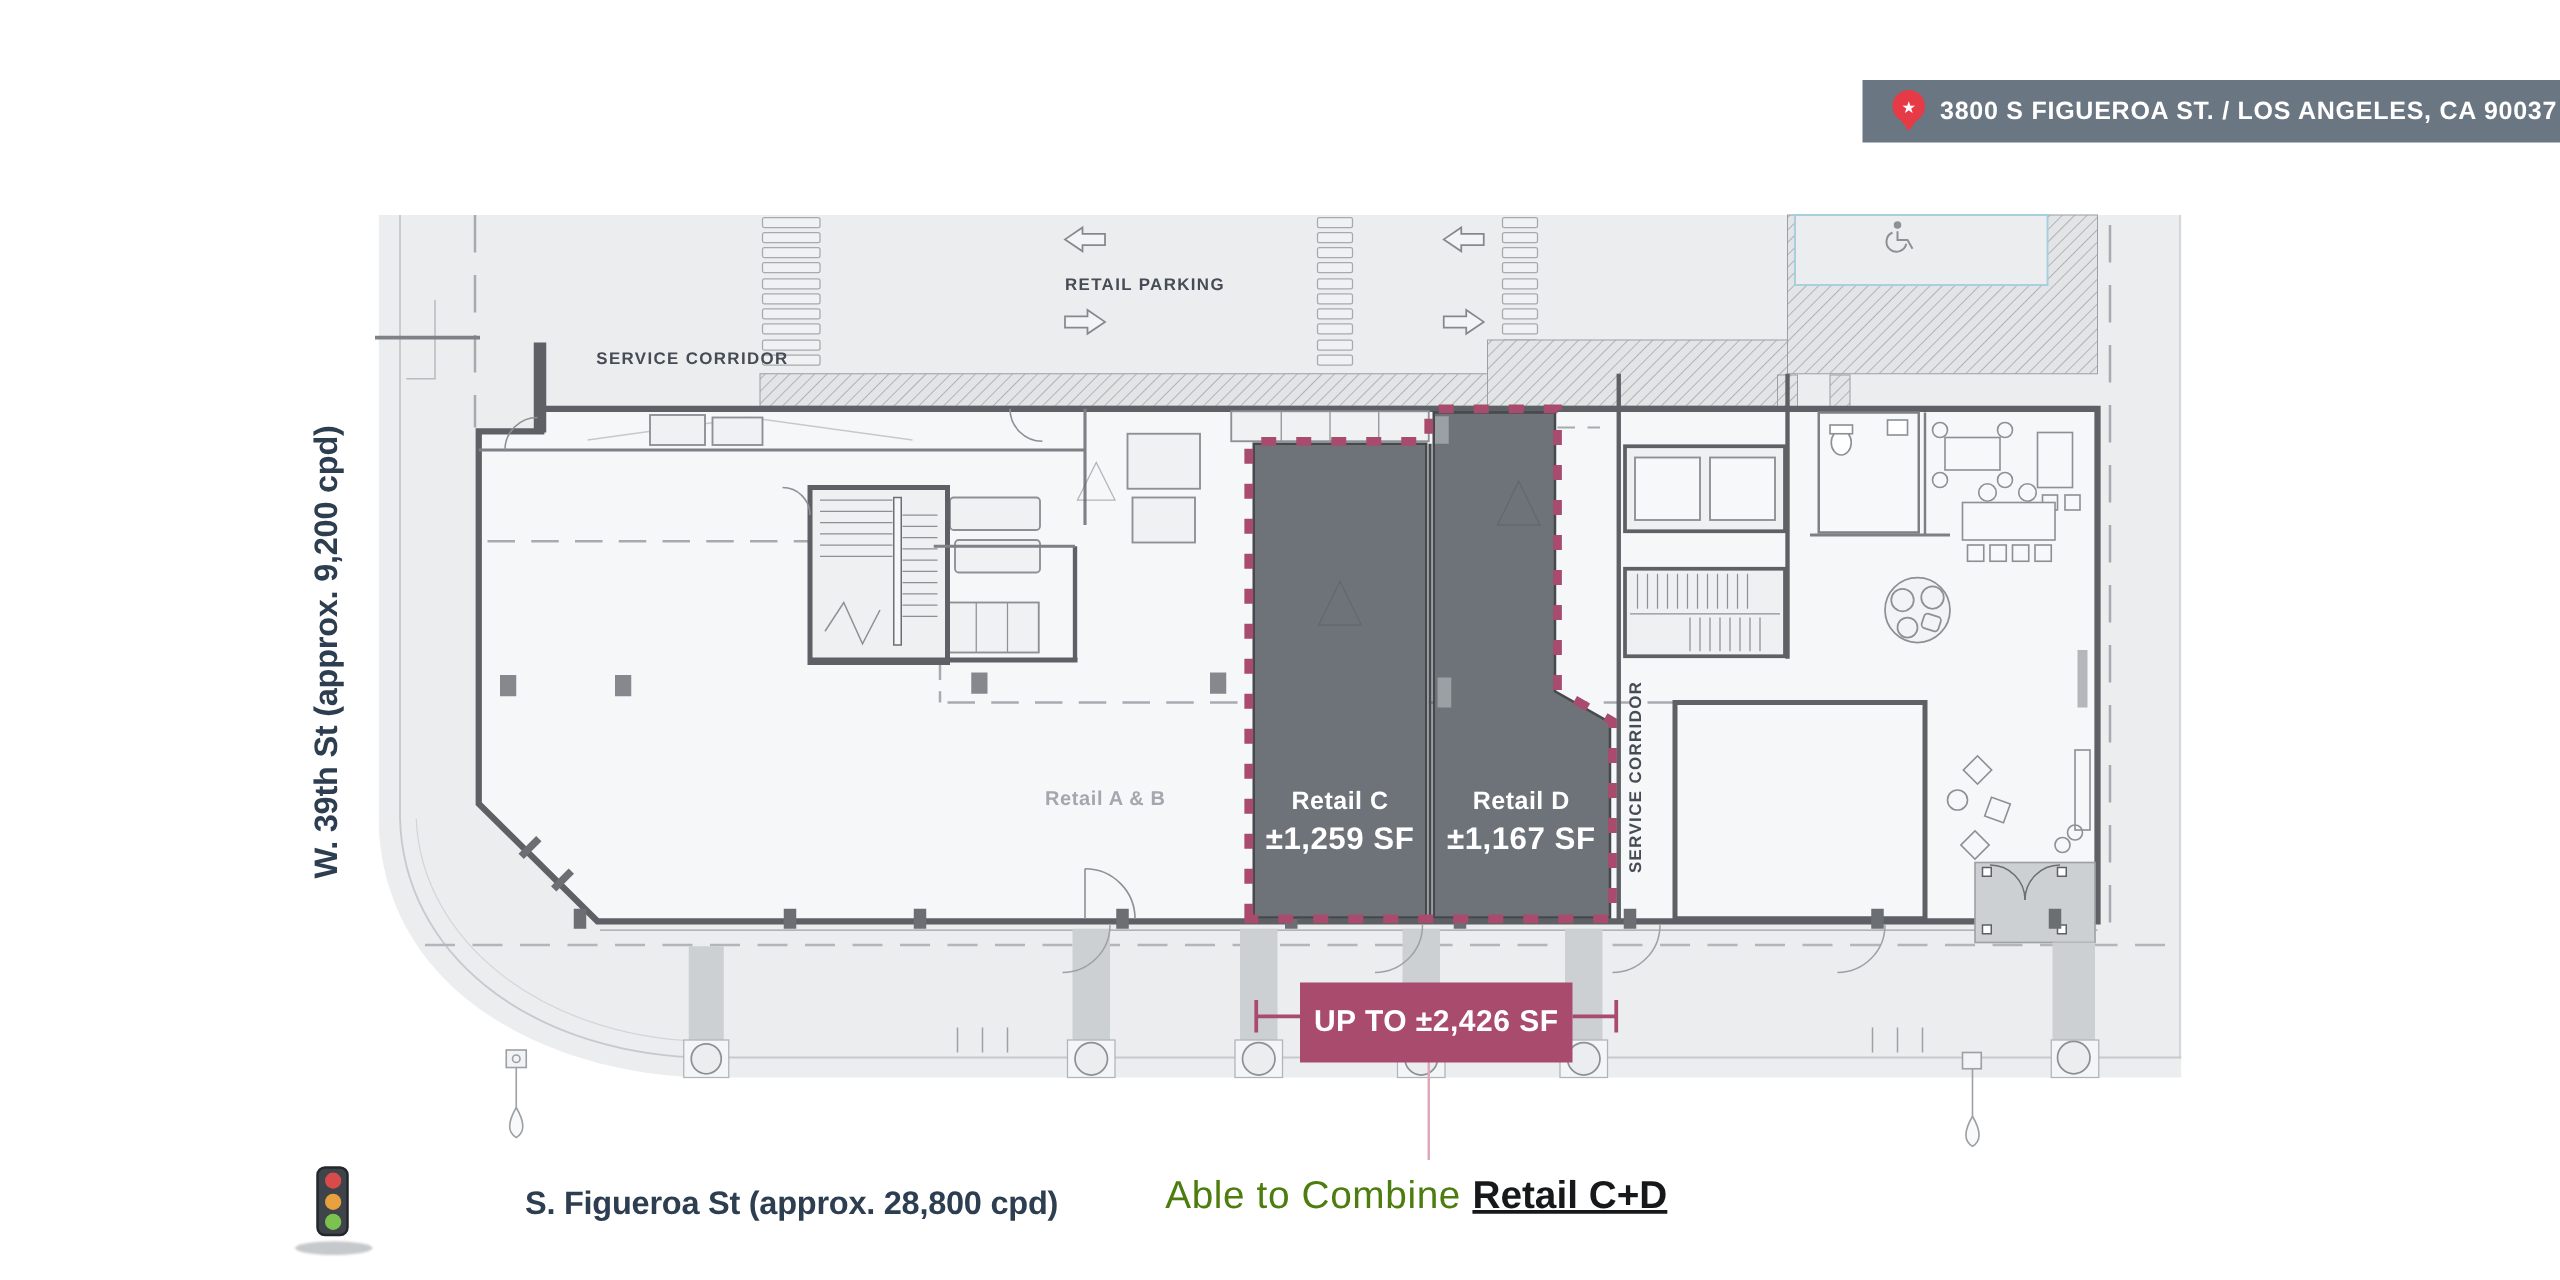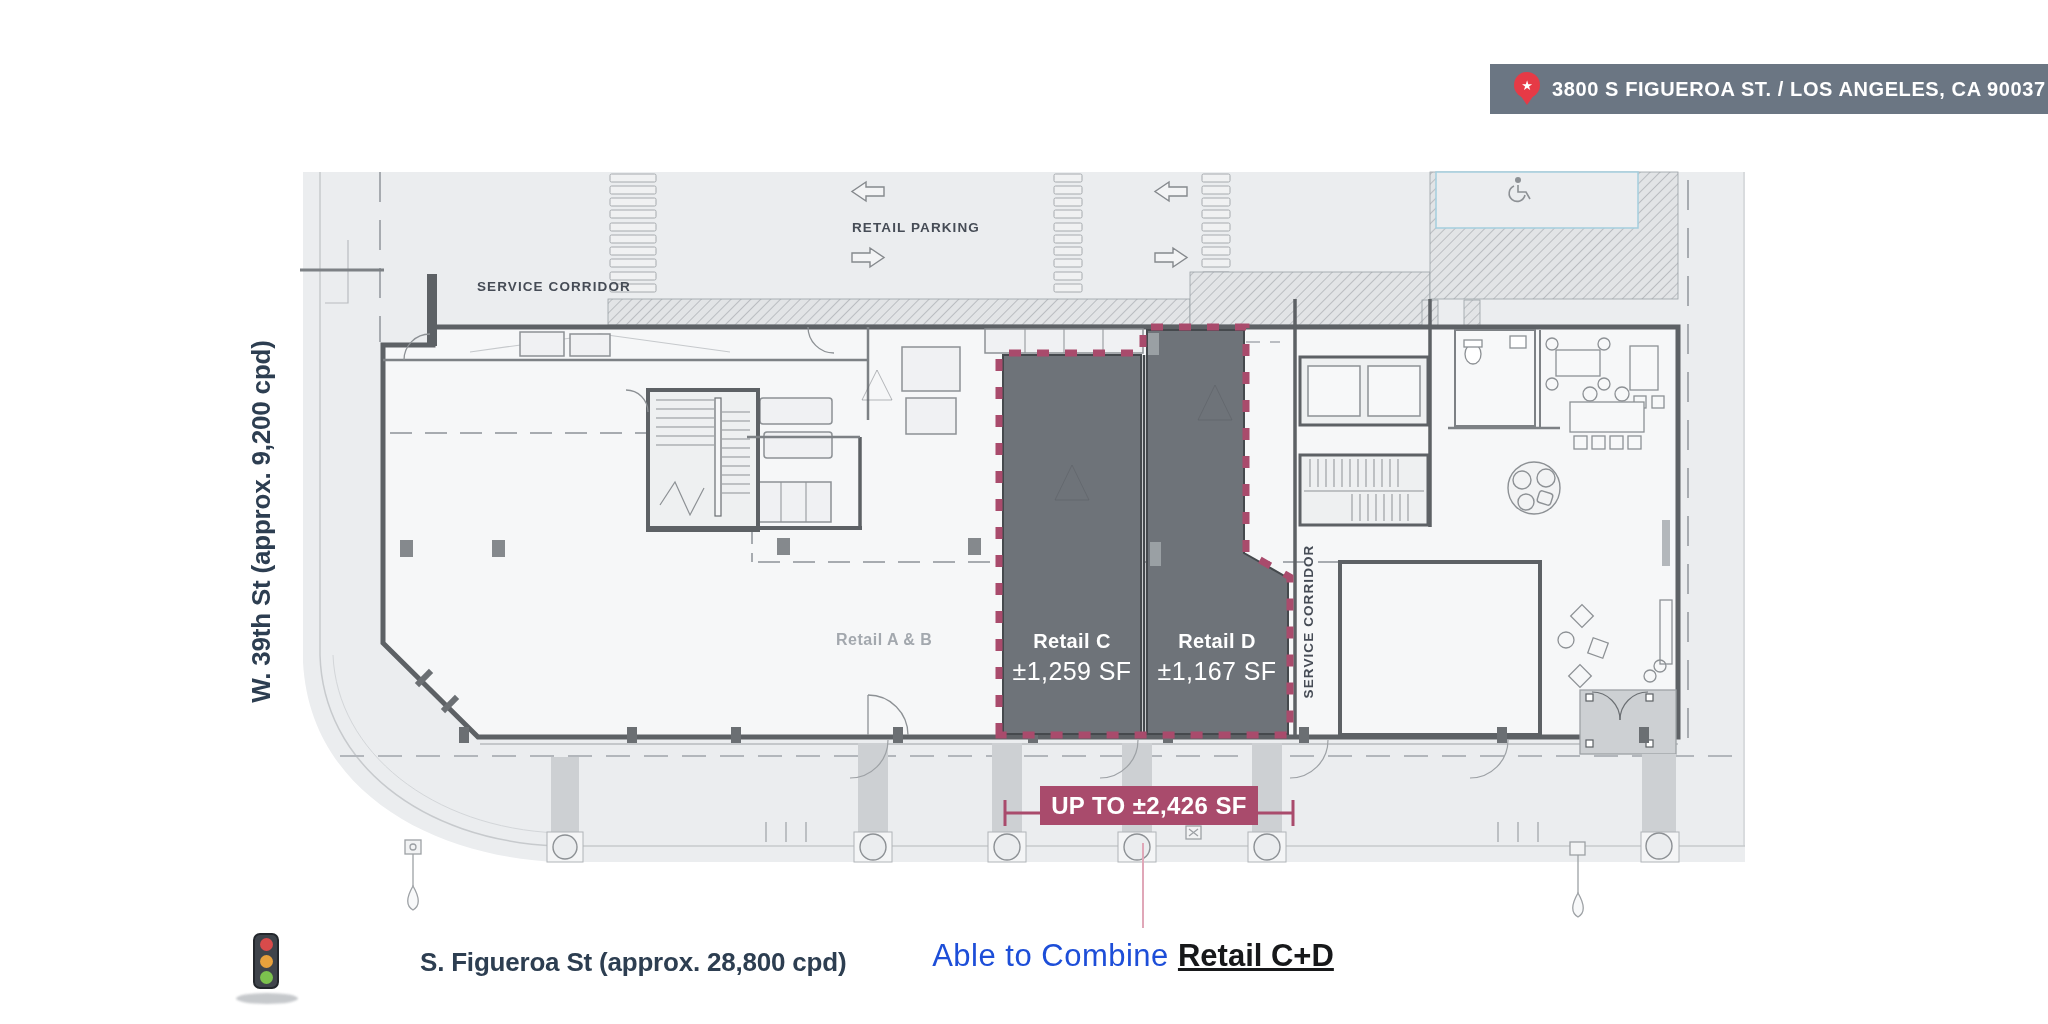--- a/index.html
+++ b/index.html
@@ -19,42 +19,42 @@
   .addr-text{color:#fff;font-size:20px;font-weight:700;letter-spacing:.6px;white-space:nowrap;}
 
   
   .plan-label{position:absolute;font-size:13.5px;font-weight:700;letter-spacing:1.1px;
     color:#464c56;white-space:nowrap;}
   .sc-right{transform:rotate(-90deg);transform-origin:center center;width:160px;text-align:center;}
 
   
   .suite-label{position:absolute;color:#ffffff;text-align:center;}
   .suite-label .nm{font-size:20px;font-weight:600;letter-spacing:.4px;line-height:26px;}
-  .suite-label .ar{font-size:25px;font-weight:400;letter-spacing:.4px;line-height:30px;margin-top:2px;}
-
-  
-  .avail-banner{position:absolute;left:1040px;top:786px;width:218px;height:39px;background:#a94b6c;
+  .suite-label .ar{font-size:25px;font-weight:700;letter-spacing:.4px;line-height:30px;margin-top:2px;}
+
+  
+  .avail-banner{position:absolute;left:1040px;top:786px;width:218px;height:64px;background:#a94b6c;
     color:#fff;font-size:24px;font-weight:800;letter-spacing:.4px;
     display:flex;align-items:center;justify-content:center;white-space:nowrap;}
 
   
   .logo-row{position:absolute;left:537px;top:586px;display:flex;align-items:center;gap:15px;}
   .logo-text{color:#161616;font-weight:900;font-size:36px;line-height:30px;letter-spacing:-1px;
     transform:scaleY(1.04);}
   .suite-ab{position:absolute;left:836px;top:631px;color:#a3a8ae;font-size:16px;font-weight:700;letter-spacing:.5px;}
 
   
   .street{color:#2d3e51;font-size:26px;font-weight:700;white-space:nowrap;letter-spacing:-.2px;}
   .street-south{position:absolute;left:420px;top:947px;}
   .street-west{position:absolute;left:75px;top:506px;width:372px;text-align:center;transform:rotate(-90deg);}
 
   
   .combine-note{position:absolute;left:883px;top:938px;width:500px;text-align:center;
     color:#17181a;font-size:31px;white-space:nowrap;}
-  .combine-note .light{font-weight:400;letter-spacing:.5px;color:#1d4ed8;}
+  .combine-note .light{font-weight:400;letter-spacing:.5px;color:#4d7c0f;}
   .combine-note .strong{font-weight:800;text-decoration:underline;}
 
   
   .tl{position:absolute;left:253px;top:933px;width:26px;height:56px;background:#3f444b;
     border:2px solid #23272c;border-radius:7px;box-sizing:border-box;
     display:flex;flex-direction:column;align-items:center;justify-content:space-evenly;}
   .tl .lamp{width:13px;height:13px;border-radius:50%;}
   .tl-shadow{position:absolute;left:236px;top:993px;width:62px;height:11px;border-radius:50%;
     background:#a9adb2;opacity:.65;filter:blur(1px);}
 </style>

